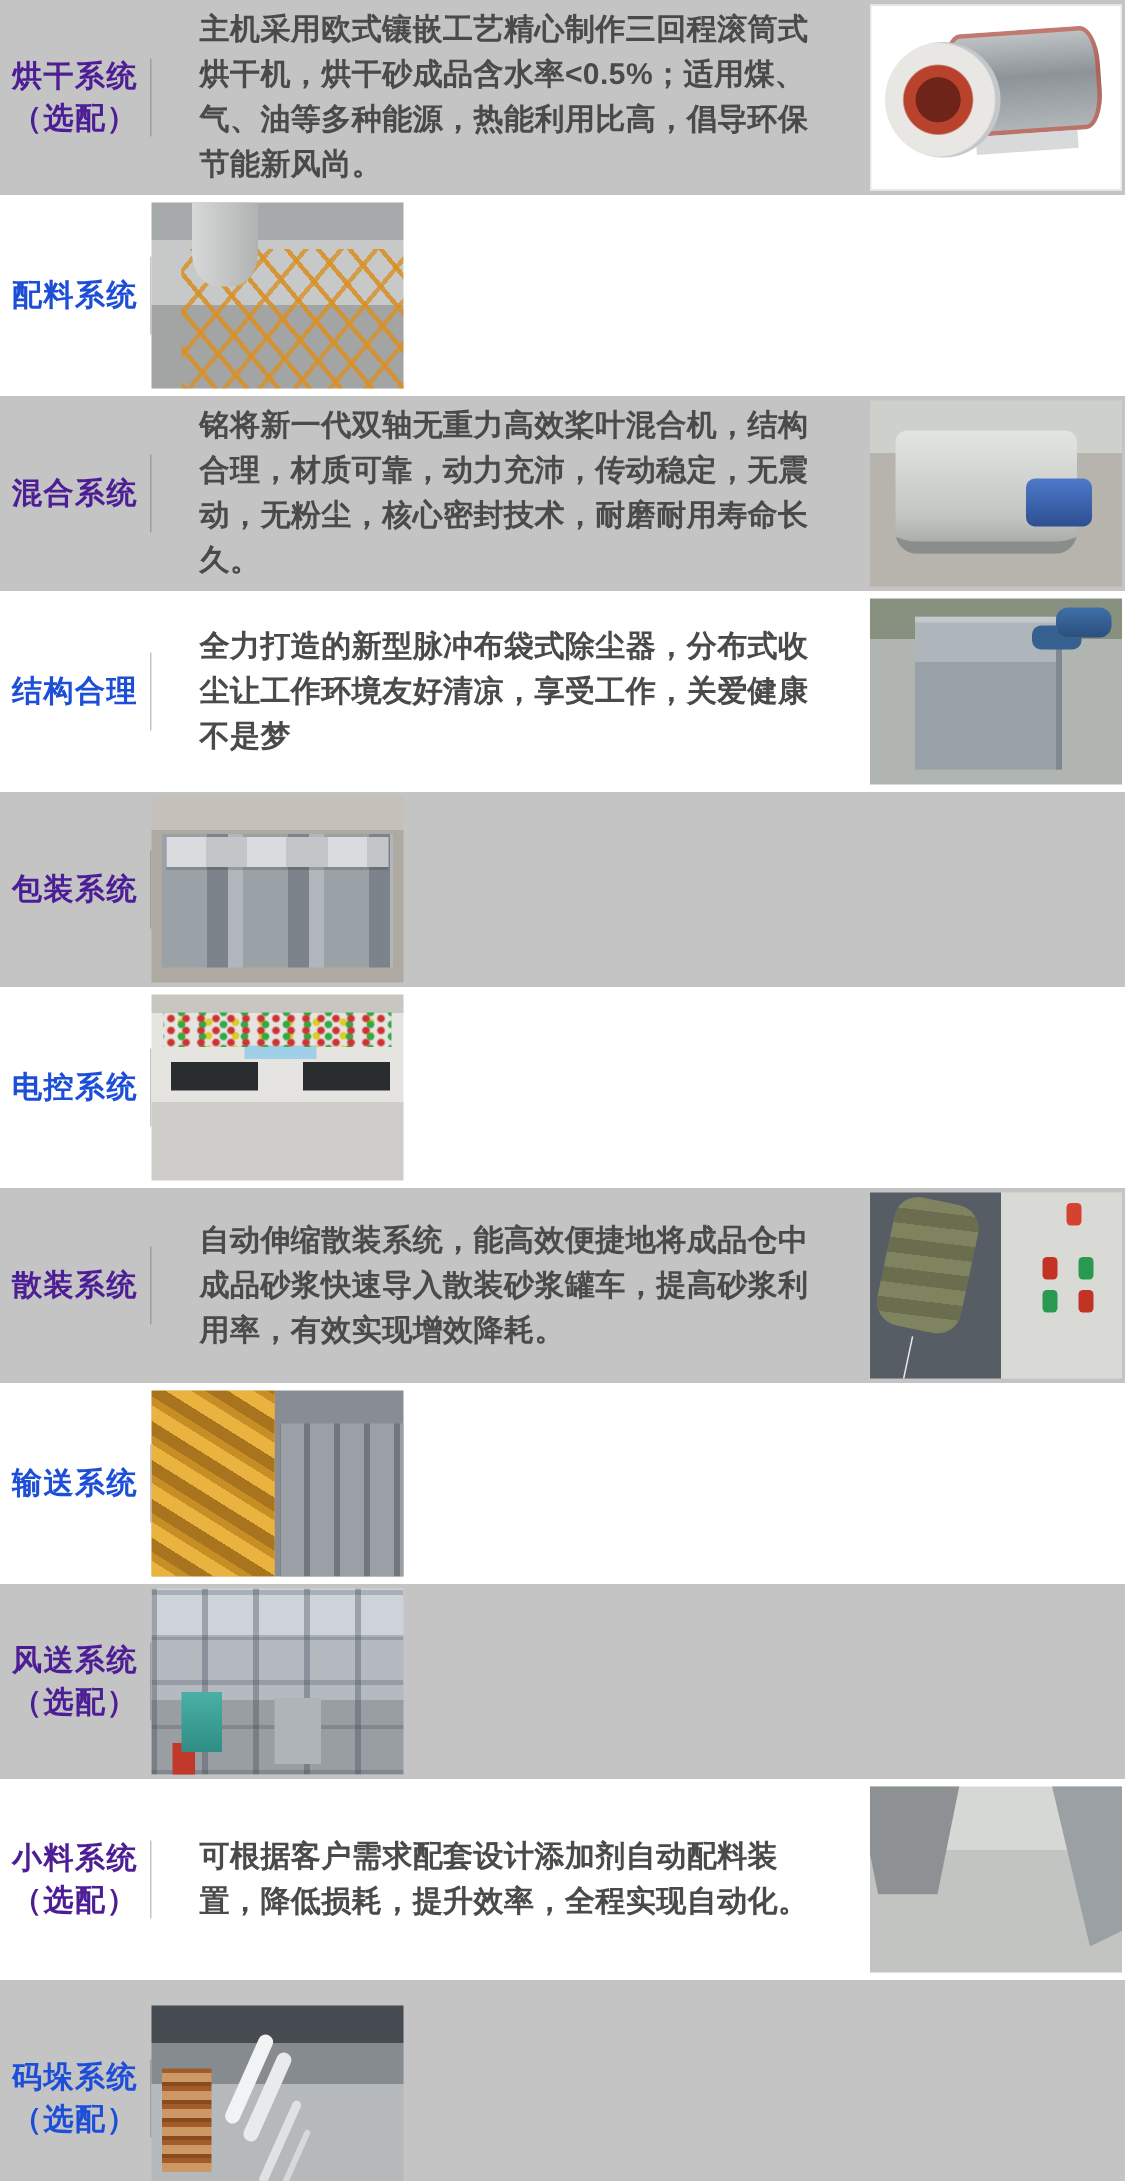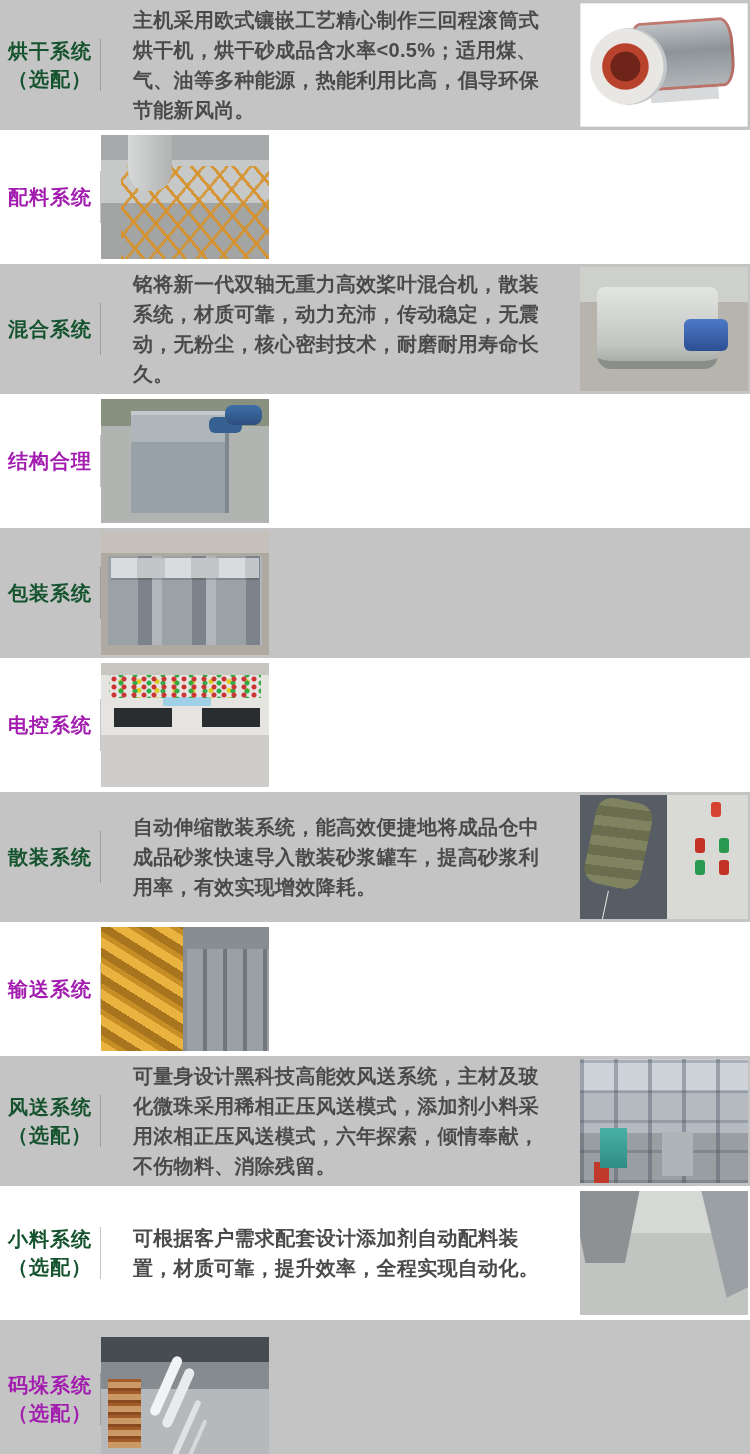--- a/index.html
+++ b/index.html
@@ -18,25 +18,25 @@
   }
   .row.last{height:157px;margin-bottom:0;}
   .bg-gray{background:#c4c4c4;}
   .bg-white{background:#ffffff;}
   .label{
     width:100px;
     flex:none;
     text-align:center;
     font-size:20px;
     font-weight:bold;
-    color:#14532d;
+    color:#4c1d95;
     line-height:28px;
     letter-spacing:1px;
   }
-  .row.red .label{color:#a21caf;}
+  .row.red .label{color:#1d4ed8;}
   .divider{
     width:1px;
     height:52px;
     flex:none;
     background:#9e9e9e;
   }
   .bg-white .divider{background:#c6c6c6;}
   .desc{
     flex:1;
     margin:12px;
@@ -166,29 +166,30 @@
     </div>
     <div class="divider"></div>
     <div class="photo p2"></div>
   </section>
     <section class="row bg-gray">
     <div class="label">
       <div class="label-main">混合系统</div>
 
     </div>
     <div class="divider"></div>
-    <p class="desc">铭将新一代双轴无重力高效桨叶混合机，散装系统，材质可靠，动力充沛，传动稳定，无震动，无粉尘，核心密封技术，耐磨耐用寿命长久。</p>
+    <p class="desc">铭将新一代双轴无重力高效桨叶混合机，结构合理，材质可靠，动力充沛，传动稳定，无震动，无粉尘，核心密封技术，耐磨耐用寿命长久。</p>
     <div class="photo p3"></div>
   </section>
     <section class="row bg-white red">
     <div class="label">
       <div class="label-main">结构合理</div>
 
     </div>
     <div class="divider"></div>
+    <p class="desc">全力打造的新型脉冲布袋式除尘器，分布式收尘让工作环境友好清凉，享受工作，关爱健康不是梦</p>
     <div class="photo p4"></div>
   </section>
     <section class="row bg-gray">
     <div class="label">
       <div class="label-main">包装系统</div>
 
     </div>
     <div class="divider"></div>
     <div class="photo p5"></div>
   </section>
@@ -216,30 +217,29 @@
     </div>
     <div class="divider"></div>
     <div class="photo p8"></div>
   </section>
     <section class="row bg-gray">
     <div class="label">
       <div class="label-main">风送系统</div>
       <div class="label-sub">（选配）</div>
     </div>
     <div class="divider"></div>
-    <p class="desc">可量身设计黑科技高能效风送系统，主材及玻化微珠采用稀相正压风送模式，添加剂小料采用浓相正压风送模式，六年探索，倾情奉献，不伤物料、消除残留。</p>
     <div class="photo p9"></div>
   </section>
     <section class="row bg-white">
     <div class="label">
       <div class="label-main">小料系统</div>
       <div class="label-sub">（选配）</div>
     </div>
     <div class="divider"></div>
-    <p class="desc">可根据客户需求配套设计添加剂自动配料装置，材质可靠，提升效率，全程实现自动化。</p>
+    <p class="desc">可根据客户需求配套设计添加剂自动配料装置，降低损耗，提升效率，全程实现自动化。</p>
     <div class="photo p10"></div>
   </section>
     <section class="row bg-gray red last">
     <div class="label">
       <div class="label-main">码垛系统</div>
       <div class="label-sub">（选配）</div>
     </div>
     <div class="divider"></div>
     <div class="photo p11"></div>
   </section>

